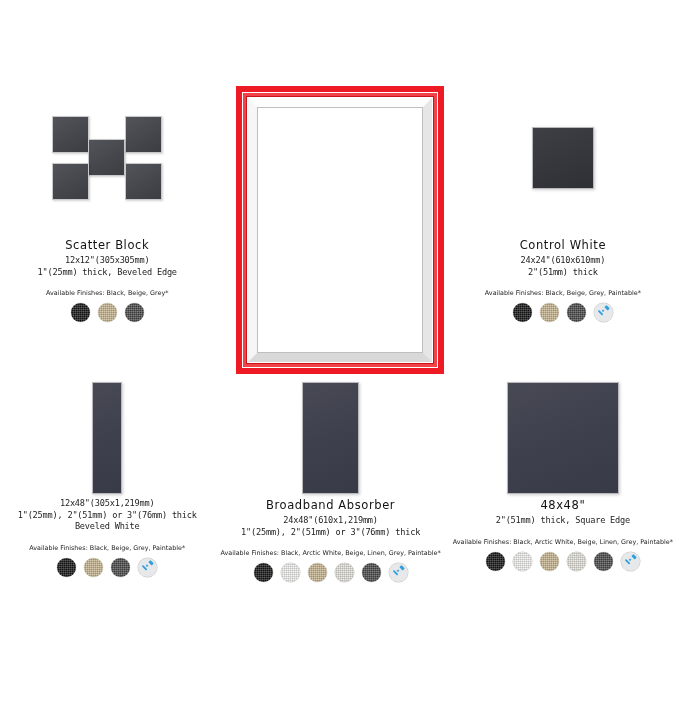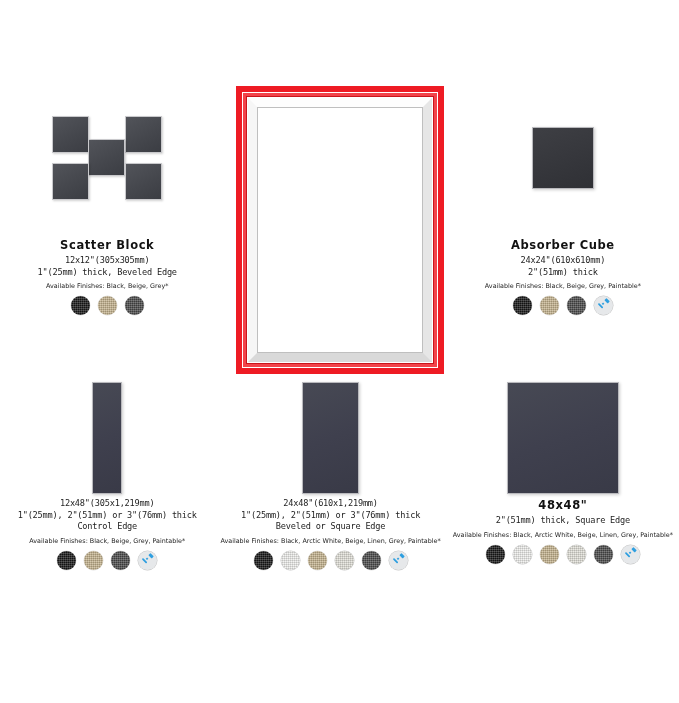--- a/index.html
+++ b/index.html
@@ -98,36 +98,36 @@
   .panel.dark-cube { background: linear-gradient(160deg, #3e3f44 0%, #35363b 60%, #2f3035 100%); }
 
   
   .info {
     text-align: center;
     width: 100%;
     padding: 0 6px;
     box-sizing: border-box;
   }
   .prod-name {
-    font-weight: bold;
+    font-weight: normal;
     font-size: 11.5px;
     letter-spacing: 0.6px;
     margin-bottom: 3px;
     color: #121212;
   }
   .spec {
     font-family: "DejaVu Sans Mono", monospace;
     font-size: 8.6px;
     letter-spacing: -0.2px;
     line-height: 11.5px;
     color: #1d1d1d;
   }
   .finishes {
     font-size: 6.4px;
-    margin-top: 4px;
+    margin-top: 11px;
     letter-spacing: 0px;
     color: #1d1d1d;
     white-space: nowrap;
   }
 
   
   .swatch-row {
     display: flex;
     justify-content: center;
     gap: 8px;
@@ -272,21 +272,21 @@
             </span>
           </div>
         </div>
       </div>
     </div>
     <div class="product-cell">
       <div class="visual r1">
         <div class="panel cube dark-cube"></div>
       </div>
       <div class="info">
-        <div class="prod-name">Absorber Cube</div>
+        <div class="prod-name">Control White</div>
         <div class="spec">24x24"(610x610mm)</div>
         <div class="spec">2"(51mm) thick</div>
         <div class="finishes">Available Finishes:  Black, Beige, Grey, Paintable*</div>
         <div class="swatch-row">
           <div class="swatch black">
             <span class="sw-texture"></span>
           </div>
           <div class="swatch beige">
             <span class="sw-texture"></span>
           </div>
@@ -305,21 +305,21 @@
         </div>
       </div>
     </div>
     <div class="product-cell">
       <div class="visual r2">
         <div class="panel column"></div>
       </div>
       <div class="info">
         <div class="spec">12x48"(305x1,219mm)</div>
         <div class="spec">1"(25mm), 2"(51mm) or 3"(76mm) thick</div>
-        <div class="spec">Control Edge</div>
+        <div class="spec">Beveled White</div>
         <div class="finishes">Available Finishes:  Black, Beige, Grey, Paintable*</div>
         <div class="swatch-row">
           <div class="swatch black">
             <span class="sw-texture"></span>
           </div>
           <div class="swatch beige">
             <span class="sw-texture"></span>
           </div>
           <div class="swatch grey">
             <span class="sw-texture"></span>
@@ -334,23 +334,23 @@
             </span>
           </div>
         </div>
       </div>
     </div>
     <div class="product-cell">
       <div class="visual r2">
         <div class="panel broadband"></div>
       </div>
       <div class="info">
+        <div class="prod-name">Broadband Absorber</div>
         <div class="spec">24x48"(610x1,219mm)</div>
         <div class="spec">1"(25mm), 2"(51mm) or 3"(76mm) thick</div>
-        <div class="spec">Beveled or Square Edge</div>
         <div class="finishes">Available Finishes:  Black, Arctic White, Beige, Linen, Grey, Paintable*</div>
         <div class="swatch-row">
           <div class="swatch black">
             <span class="sw-texture"></span>
           </div>
           <div class="swatch arcticwhite">
             <span class="sw-texture"></span>
           </div>
           <div class="swatch beige">
             <span class="sw-texture"></span>

